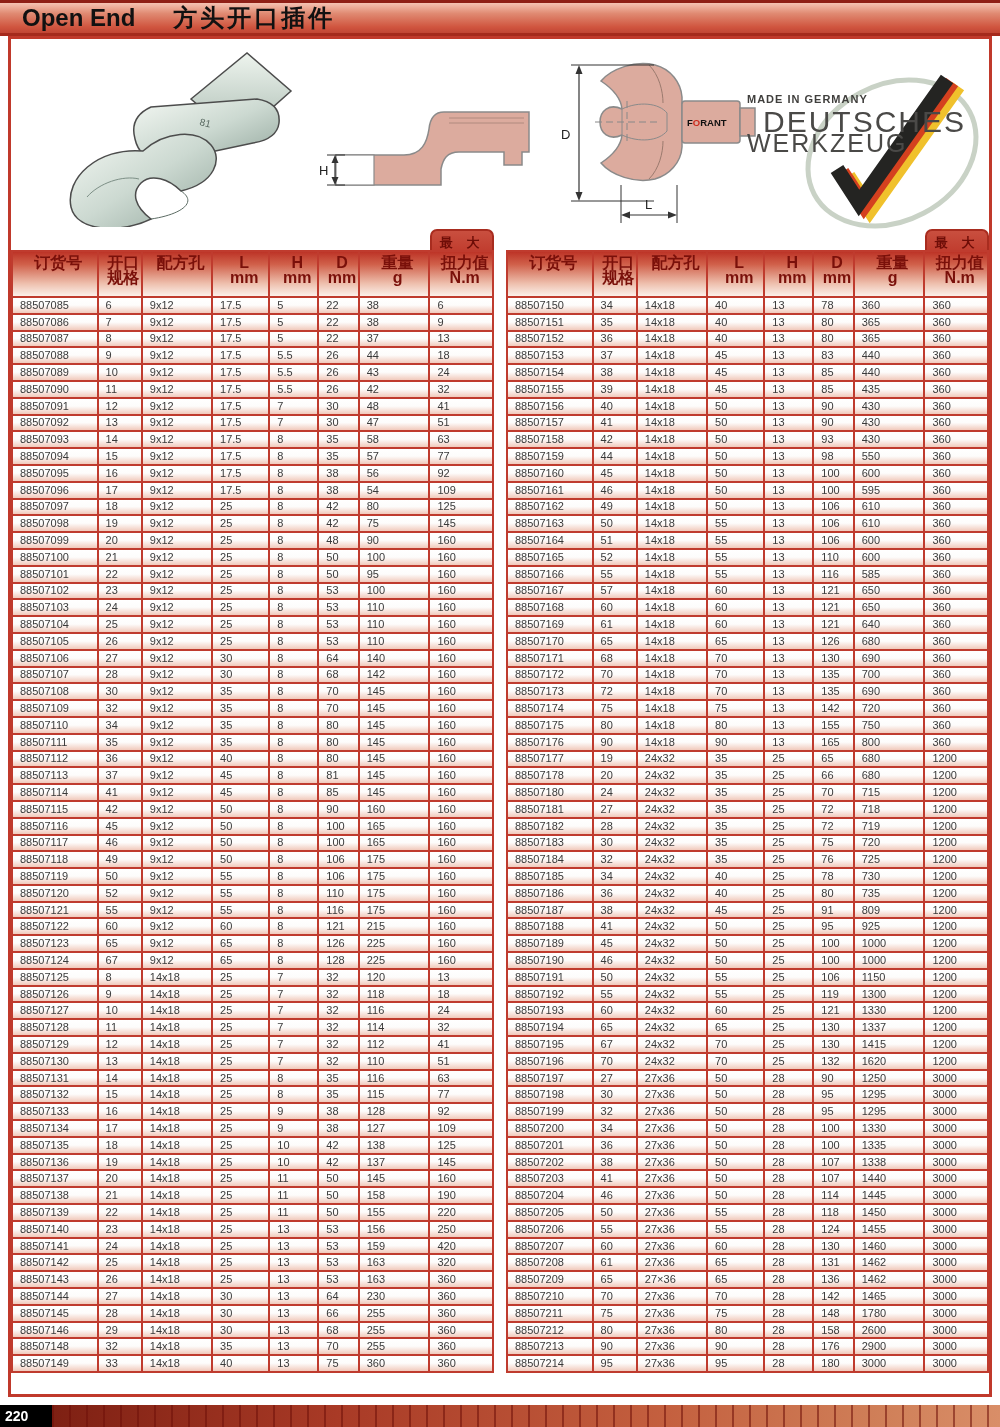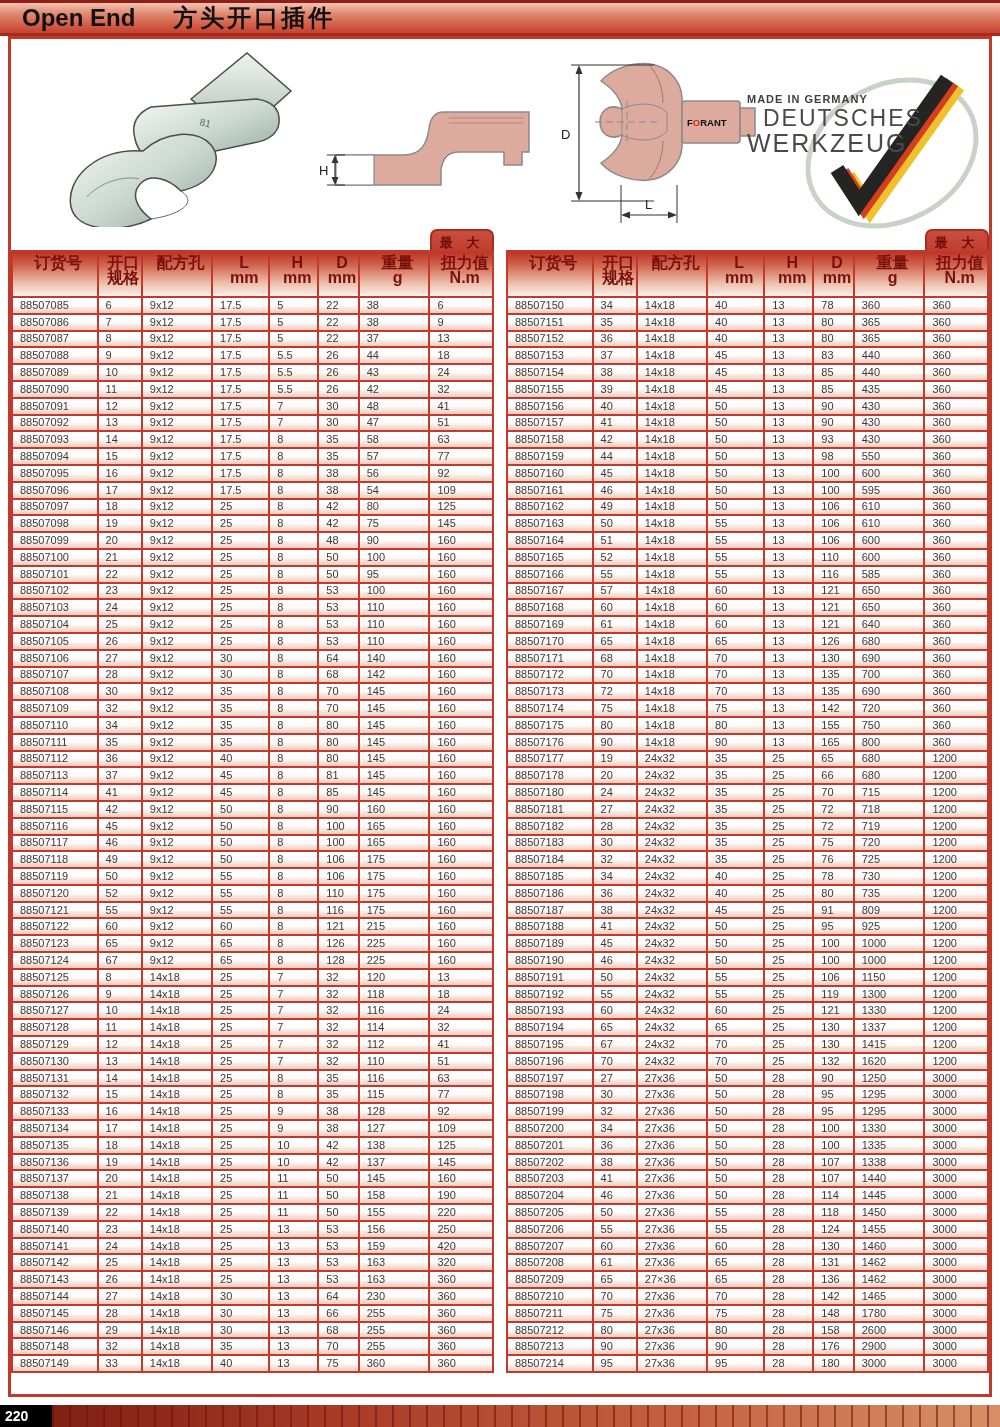--- a/index.html
+++ b/index.html
@@ -19,21 +19,21 @@
   .frame{
     position:absolute;left:8px;right:8px;top:36px;height:1361px;
     border:3px solid #c0392b;background:#fff;box-sizing:border-box;overflow:hidden;
   }
   
   .hero{position:relative;height:190px;}
   .fig{position:absolute;}
   .badge{position:absolute;right:2px;top:22px;width:258px;height:185px;}
   .badge svg{position:absolute;right:0;top:0;}
   .b-small{position:absolute;left:18px;top:32px;font-size:11px;font-weight:bold;color:#403f3d;letter-spacing:1px;}
-  .b-l1{position:absolute;left:34px;top:44px;font-size:23px;color:#4a4947;letter-spacing:2px;}
+  .b-l1{position:absolute;left:34px;top:44px;font-size:30px;color:#4a4947;letter-spacing:2px;}
   .b-l2{position:absolute;left:2px;top:68px;font-size:25px;color:#4a4947;letter-spacing:2px;margin-left:16px;}
   
   .tables{display:flex;gap:12px;}
   .tbl-wrap{position:relative;flex:1;padding-top:21px;}
   .max-tab{
     position:absolute;top:0;right:0;width:13.2%;height:25px;box-sizing:border-box;
     background:linear-gradient(180deg,#c94f3f,#bf3a2c);border:2px solid #a82c1f;border-bottom:none;
     border-radius:7px 7px 0 0;color:#6e0d07;font-weight:bold;font-size:13px;
     display:flex;align-items:center;justify-content:center;letter-spacing:5px;
   }

